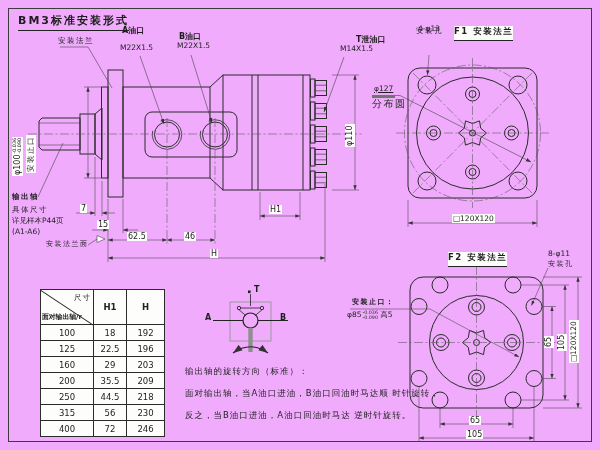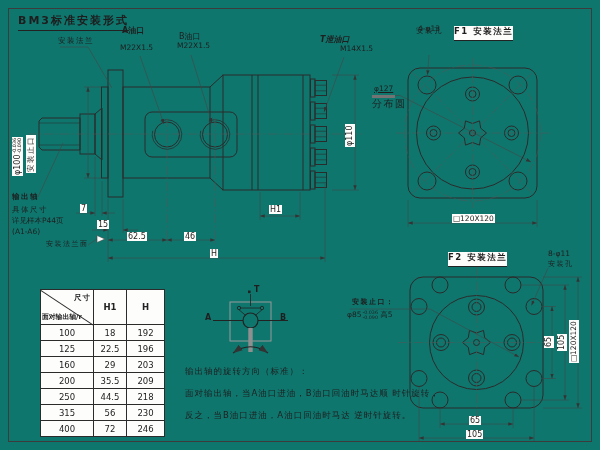--- a/index.html
+++ b/index.html
@@ -1,16 +1,16 @@
 <!DOCTYPE html>
 <html><head>
 <meta charset="utf-8">
 <style>
   html,body{margin:0;padding:0;background:#e8e8e8;}
-  .stage{position:relative;width:600px;height:450px;background:#0f766e;overflow:hidden;
+  .stage{position:relative;width:600px;height:450px;background:#f0abfc;overflow:hidden;
          font-family:"DejaVu Sans","Liberation Sans",sans-serif;color:#222;}
   .frame{position:absolute;left:8px;top:8px;width:582px;height:432px;border:1.2px solid #3c3c3c;}
   svg{position:absolute;left:0;top:0;}
   .txt{position:absolute;white-space:nowrap;color:#1e1e1e;}
   .t8{font-size:8px;}
   .t7{font-size:7.5px;}
   .cjk{letter-spacing:1.5px;font-weight:500;}
   .dim{font-size:8px;background:#fdfdfc;padding:0 1px;line-height:9px;}
   .title{font-size:11px;font-weight:bold;letter-spacing:2px;border-bottom:1.2px solid #222;padding-bottom:2px;}
   .subtitle{font-size:8.5px;font-weight:bold;letter-spacing:1.5px;border-bottom:1px solid #222;padding-bottom:2px;background:#fdfdfc;}
@@ -20,21 +20,21 @@
             vertical-align:middle;letter-spacing:0;margin-left:1px;font-weight:400;}
   .frac{border-bottom:3px solid #737373;padding:0 2px 2px 2px;text-decoration:underline;}
   .note{font-size:8.5px;letter-spacing:1px;font-weight:500;}
   .disp-table{position:absolute;left:40px;top:289px;border-collapse:collapse;table-layout:fixed;}
   .disp-table td{border:1px solid #2b2b2b;text-align:center;vertical-align:middle;
                  font-size:8.5px;padding:0;height:15px;background:#fdfdfc;}
   .disp-table td.hdr{height:34px;font-weight:bold;}
   .corner{position:relative;}
   .diag{position:absolute;left:0;top:0;width:63px;height:1px;background:#2b2b2b;
         transform:rotate(33.5deg);transform-origin:0 0;}
-  .tr-txt{position:absolute;right:2px;top:3px;font-size:7.5px;letter-spacing:1px;font-weight:700;}
+  .tr-txt{position:absolute;right:2px;top:3px;font-size:7.5px;letter-spacing:1px;font-weight:400;}
   .bl-txt{position:absolute;left:1px;bottom:2px;font-size:6.8px;font-weight:600;}
 </style>
 </head>
 <body>
 
 <div class="stage">
   <div class="frame"></div>
 
   <svg width="600" height="450" viewBox="0 0 600 450">
     <defs>
@@ -200,23 +200,23 @@
       <rect x="248.3" y="328" width="4.4" height="24" fill="#8f8f8f" stroke="none"></rect>
       <path d="M233,353 Q250.5,340.5 268,353" stroke="#222" stroke-width="1.1" marker-start="url(#arr)" marker-end="url(#arr)"></path>
     </g>
   </svg>
 
   <div class="txt title" style="left:18px;top:13px;">BM3标准安装形式</div>
 
   <div class="txt t7 cjk" style="left:58px;top:36px;">安装法兰</div>
   <div class="txt t8" style="left:122px;top:25px;font-weight:600;">A油口</div>
   <div class="txt t7" style="left:120px;top:43px;">M22X1.5</div>
-  <div class="txt t8" style="left:179px;top:31px;font-weight:400;">B油口</div>
+  <div class="txt t8" style="left:179px;top:31px;font-weight:700;">B油口</div>
   <div class="txt t7" style="left:177px;top:41px;">M22X1.5</div>
-  <div class="txt t8" style="left:320px;top:34px;font-weight:600;font-style:italic;">T泄油口</div>
+  <div class="txt t8" style="left:356px;top:34px;font-weight:600;">T泄油口</div>
   <div class="txt t7" style="left:340px;top:44px;">M14X1.5</div>
 
   <div class="vlabel" style="left:12px;top:176px;">
     <span>φ100</span><span class="tolstack">
         <span>-0.036</span>
         <span>-0.090</span>
       </span>
   </div>
   <div class="vlabel cjk" style="left:26px;top:173px;font-size:7.5px;">安装止口</div>
 

